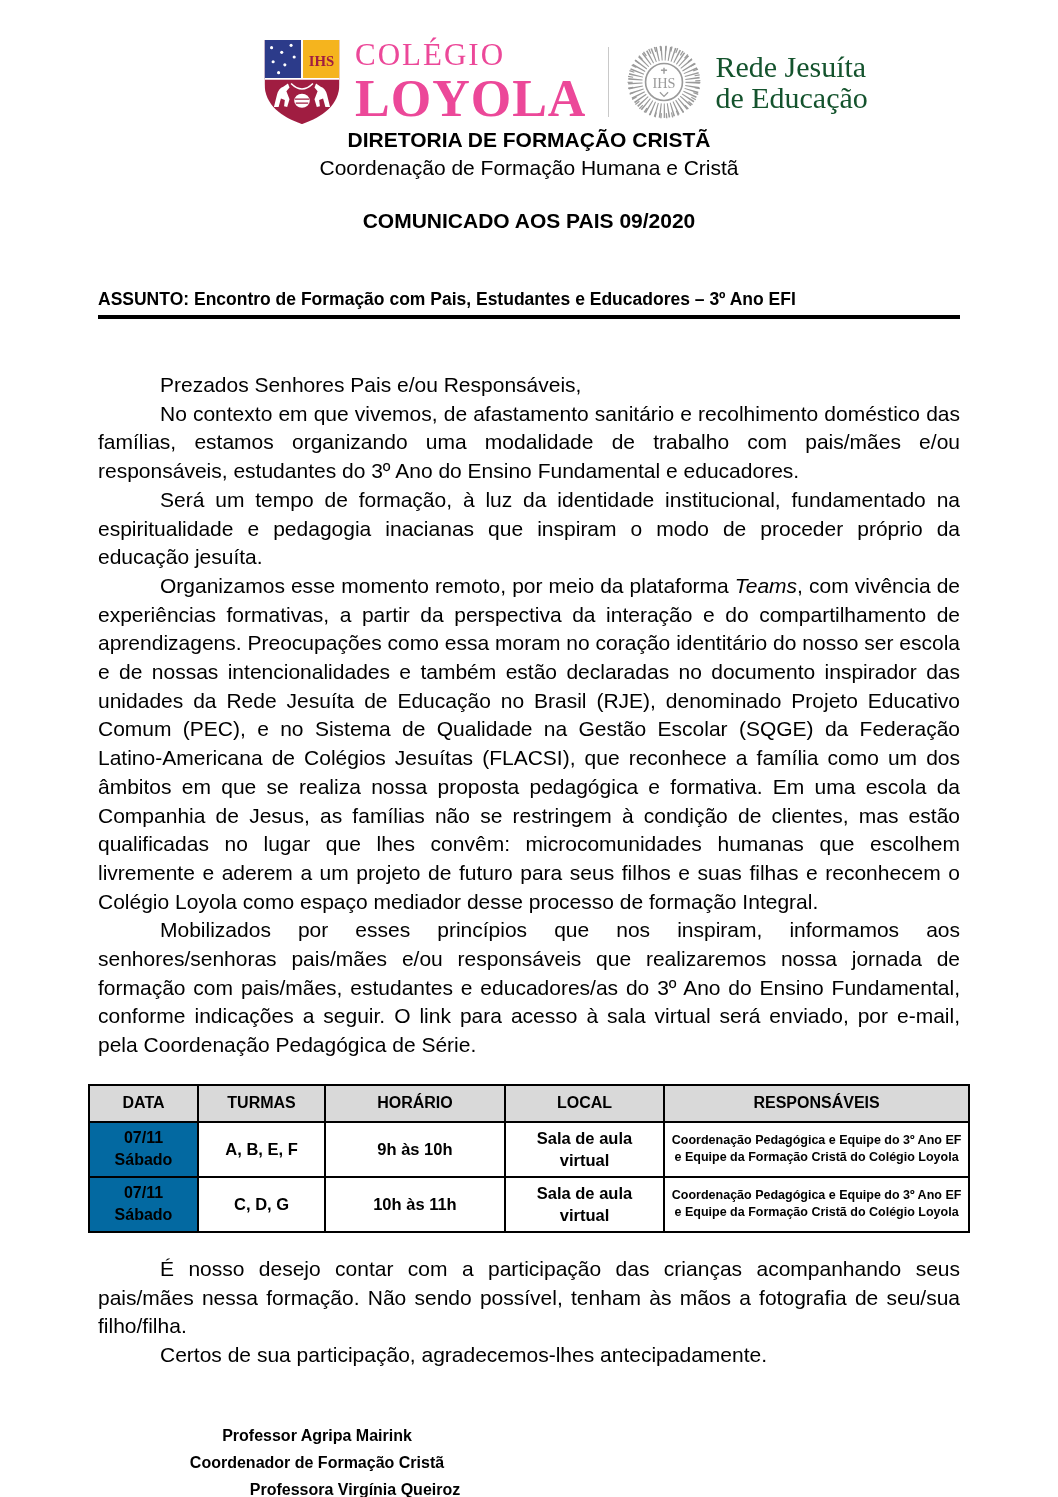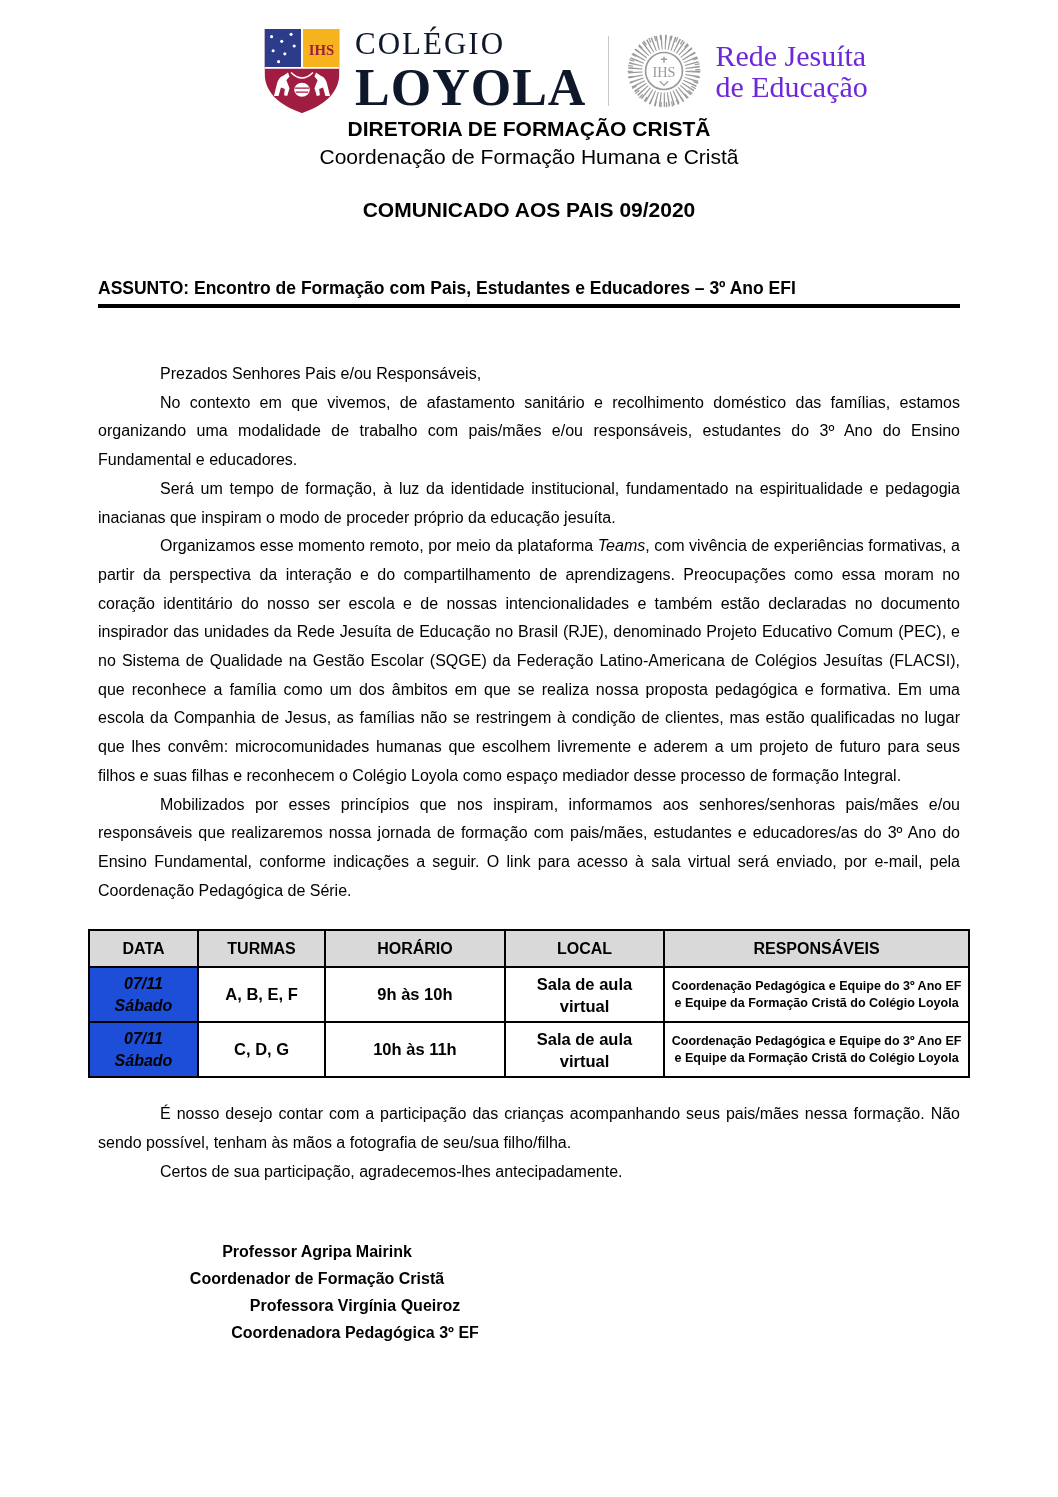--- a/index.html
+++ b/index.html
@@ -9,54 +9,54 @@
     background:#fff;
     font-family:"Liberation Sans",sans-serif;
     color:#000;
     overflow:hidden;
   }
   .content{margin:0 98px;width:862px;}
 
   
   .logo-row{
     display:flex;align-items:center;
-    padding-top:27px;margin-left:263px;height:88px;
+    padding-top:38px;margin-left:263px;height:88px;
   }
   .shield{width:78px;height:88px;flex:0 0 auto;}
   .loyola-word{
     margin-left:14px;
     font-family:"Liberation Serif",serif;
-    color:#0f172a;line-height:1;
+    color:#ec4899;line-height:1;
   }
   .loyola-word .l1{font-size:31px;letter-spacing:2px;font-weight:500;}
   .loyola-word .l2{font-size:52px;letter-spacing:1px;font-weight:600;margin-top:3px;}
   .logo-divider{width:1px;height:70px;background:#c9c9c9;margin:0 14px 0 22px;flex:0 0 auto;}
   .sunburst{width:82px;height:82px;flex:0 0 auto;}
   .rje-word{
     margin-left:10px;
     font-family:"Liberation Serif",serif;
-    color:#6d28d9;font-size:30px;line-height:1.05;
+    color:#14532d;font-size:30px;line-height:1.05;
   }
 
   
   .header-text{text-align:center;font-size:21px;}
   .header-text .b{font-weight:bold;}
   .ht-line{line-height:28px;}
   .ht-gap{height:25px;}
 
   
   .subject{
     margin-top:29px;
     font-size:17.5px;font-weight:bold;
     padding-bottom:5px;
     border-bottom:4px solid #000;
   }
 
   
-  .body-text{font-size:16px;line-height:28.7px;}
+  .body-text{font-size:21px;line-height:28.7px;}
   .salutation{margin-top:52px;text-indent:62px;}
   p.just{
     margin:0;text-align:justify;text-indent:62px;
   }
   .p-first{margin-top:27px;}
   em{font-style:italic;}
   strong{font-weight:normal;}
 
   
   table.schedule{
@@ -68,21 +68,21 @@
   table.schedule th, table.schedule td{
     border:2px solid #000;
     text-align:center;vertical-align:middle;
     padding:2px 4px;
   }
   table.schedule th{
     background:#d9d9d9;
     font-size:16px;font-weight:bold;height:31px;
   }
   table.schedule td{font-weight:bold;height:49px;}
-  td.datecell{background:#1d4ed8;font-size:16px;line-height:22px;font-style:italic;}
+  td.datecell{background:#0369a1;font-size:16px;line-height:22px;}
   td.turmas, td.horario{font-size:16.5px;}
   td.local{font-size:16.5px;line-height:22px;}
   td.resp{font-size:12.5px;line-height:17px;padding:4px 10px;}
   .col-data{width:108px;}
   .col-turmas{width:126px;}
   .col-horario{width:178px;}
   .col-local{width:158px;}
   .col-resp{width:302px;}
 
   

